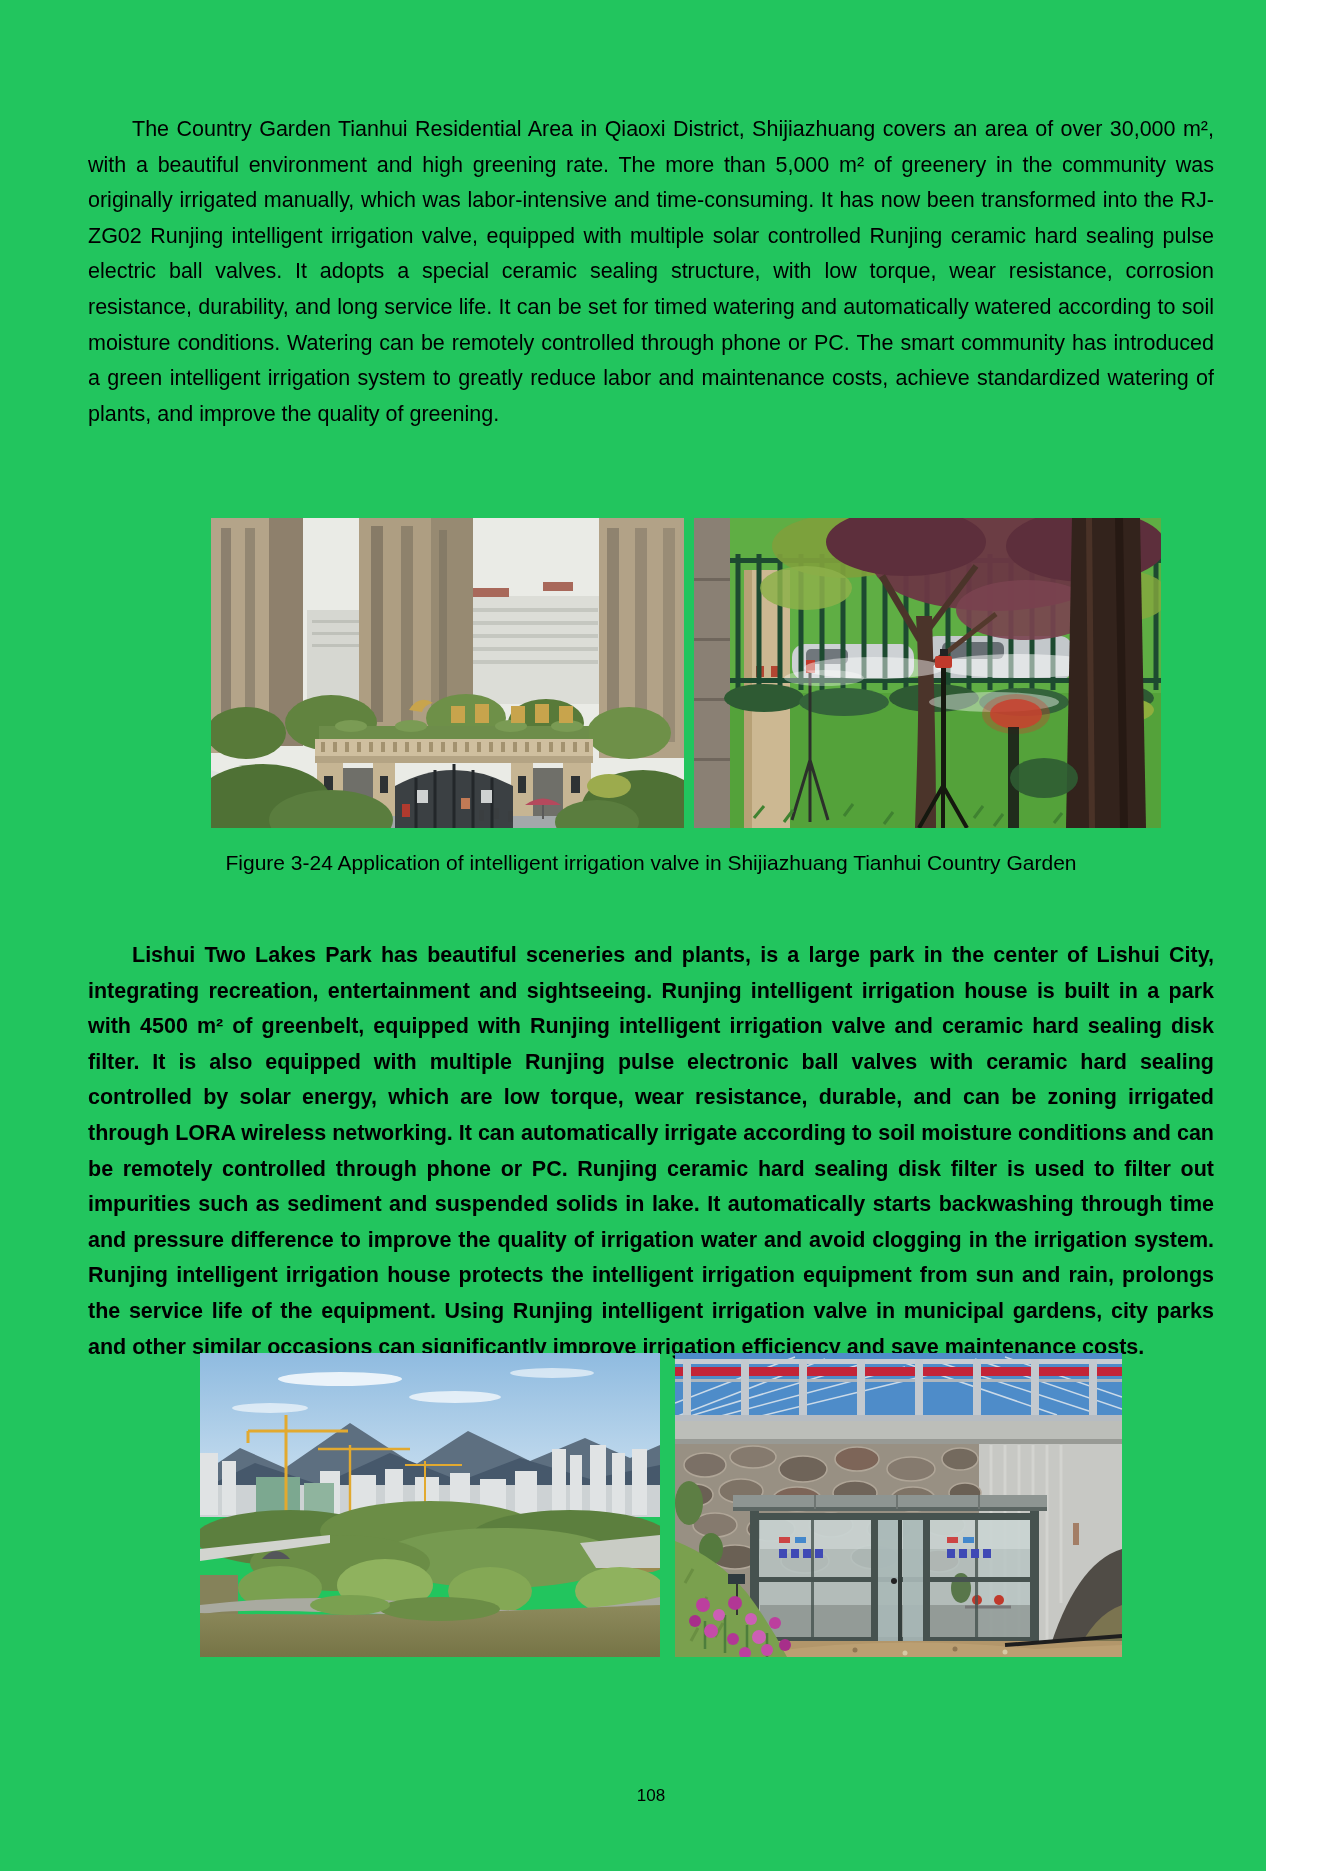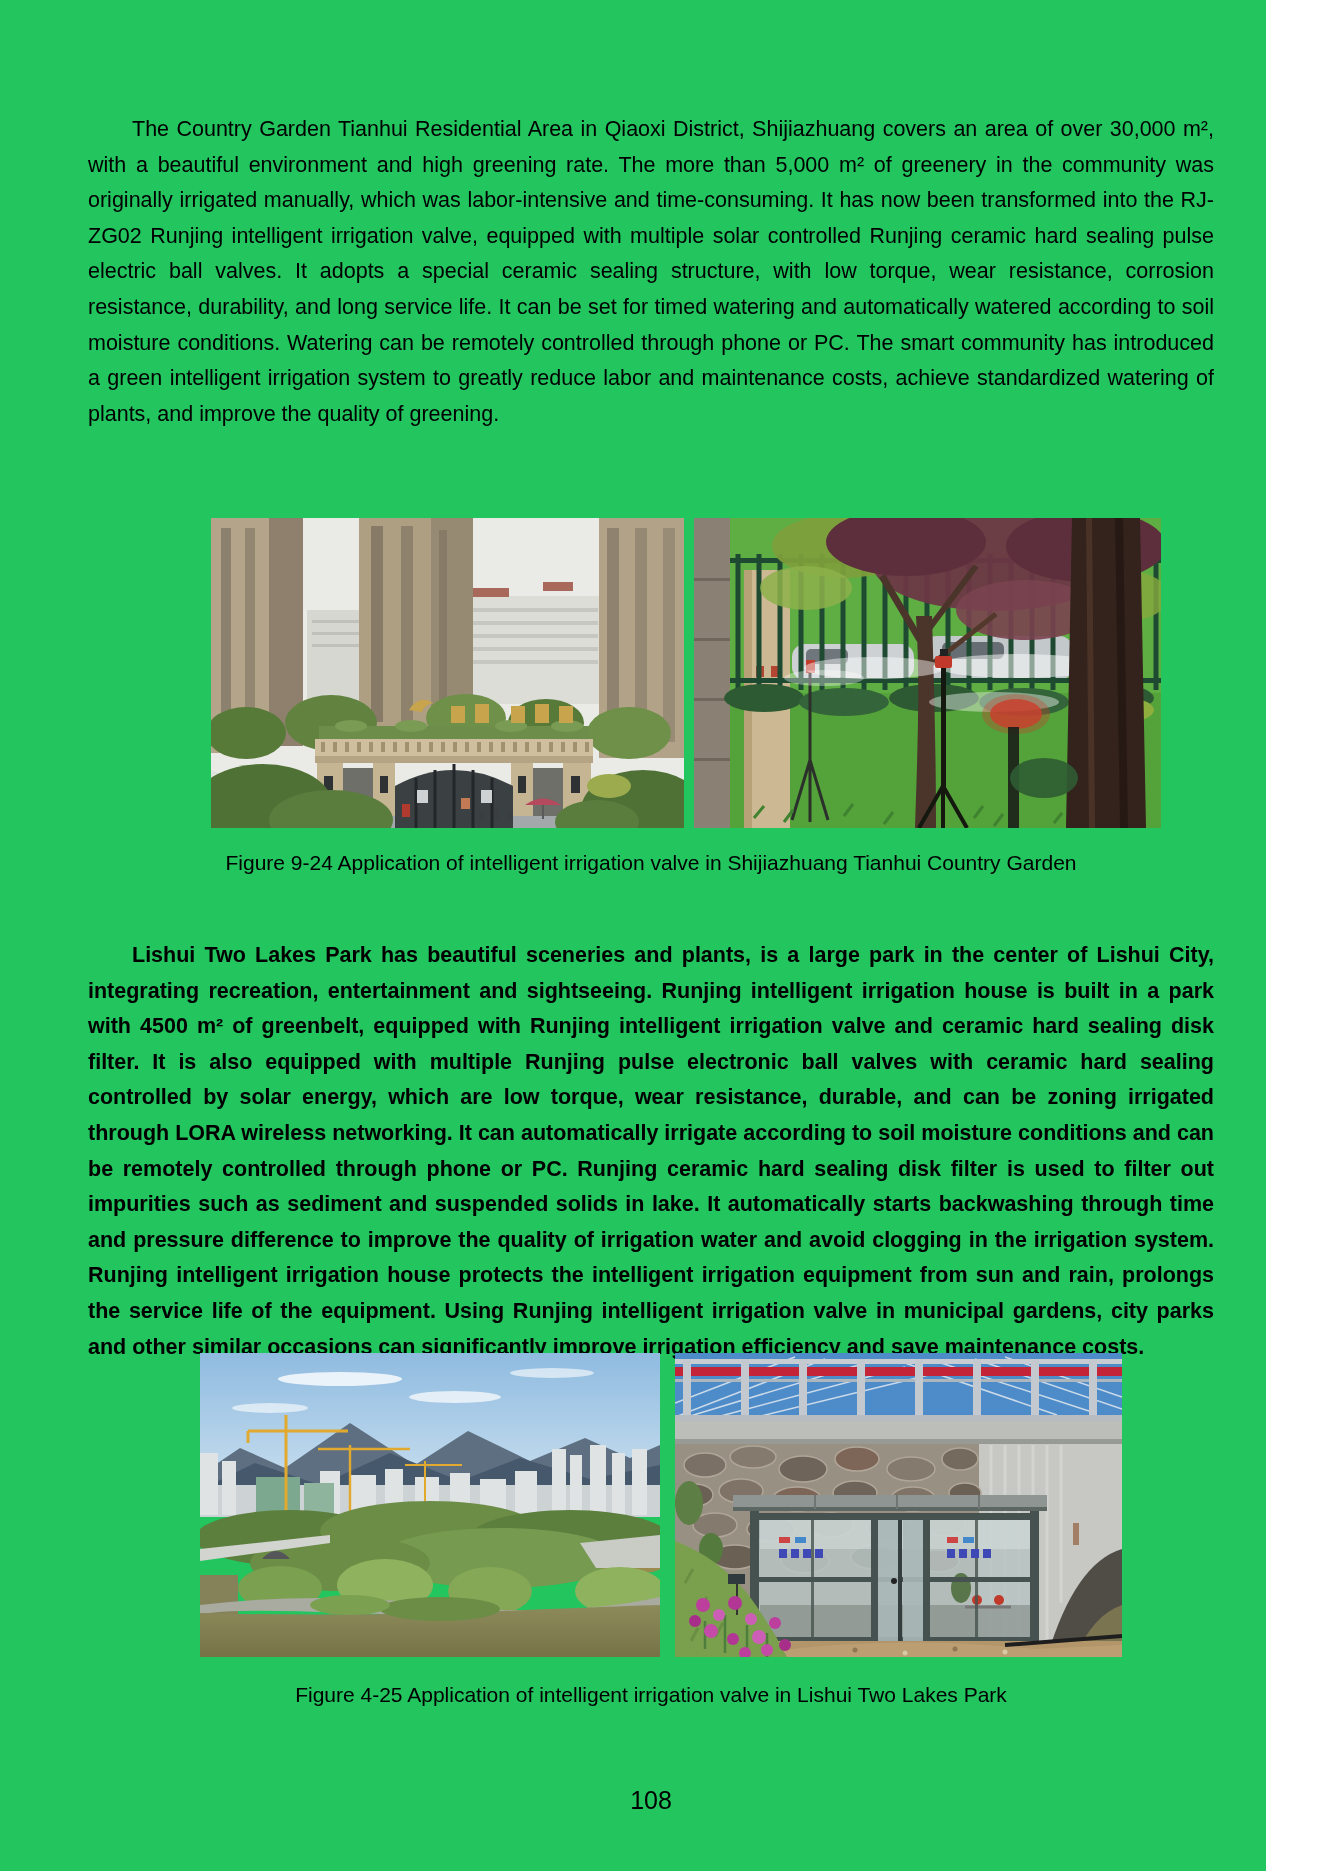--- a/index.html
+++ b/index.html
@@ -52,21 +52,21 @@
   #photoA { left: 211px; top: 518px; width: 473px; height: 310px; }
   #photoB { left: 694px; top: 518px; width: 467px; height: 310px; }
   #photoC { left: 200px; top: 1353px; width: 460px; height: 304px; }
   #photoD { left: 675px; top: 1353px; width: 447px; height: 304px; }
   .page-number {
     position: absolute;
     left: 88px;
     width: 1126px;
     top: 1786px;
     text-align: center;
-    font-size: 25px;
+    font-size: 17px;
     color: #000000;
   }
 </style>
 </head>
 <body>
 
 <div class="page">
 
   <p class="body-para" id="para1">The Country Garden Tianhui Residential Area in Qiaoxi District, Shijiazhuang covers an area of over 30,000 m², with a beautiful environment and high greening rate. The more than 5,000 m² of greenery in the community was originally irrigated manually, which was labor-intensive and time-consuming. It has now been transformed into the RJ-ZG02 Runjing intelligent irrigation valve, equipped with multiple solar controlled Runjing ceramic hard sealing pulse electric ball valves. It adopts a special ceramic sealing structure, with low torque, wear resistance, corrosion resistance, durability, and long service life. It can be set for timed watering and automatically watered according to soil moisture conditions. Watering can be remotely controlled through phone or PC. The smart community has introduced a green intelligent irrigation system to greatly reduce labor and maintenance costs, achieve standardized watering of plants, and improve the quality of greening.</p>
 
@@ -219,21 +219,21 @@
 
       <path d="M372 310 L378 0 L446 0 L452 310 Z" fill="#33231c"></path>
       <path d="M395 0 L398 310" stroke="#54392c" stroke-width="6" opacity="0.7"></path>
       <path d="M425 0 L430 310" stroke="#241711" stroke-width="8" opacity="0.8"></path>
       <ellipse cx="350" cy="260" rx="34" ry="20" fill="#2f5c33" opacity="0.9"></ellipse>
 
       <path d="M60 300 l10 -12 M90 304 l9 -12 M150 298 l9 -12 M190 306 l9 -12 M280 300 l9 -12 M300 308 l9 -12 M360 305 l8 -10" stroke="#3f8230" stroke-width="3"></path>
     </svg>
   </div>
 
-  <div class="caption" id="cap424">Figure 9-24 Application of intelligent irrigation valve in Shijiazhuang Tianhui Country Garden</div>
+  <div class="caption" id="cap424">Figure 3-24 Application of intelligent irrigation valve in Shijiazhuang Tianhui Country Garden</div>
 
   <p class="body-para" id="para2">Lishui Two Lakes Park has beautiful sceneries and plants, is a large park in the center of Lishui City, integrating recreation, entertainment and sightseeing. Runjing intelligent irrigation house is built in a park with 4500 m² of greenbelt, equipped with Runjing intelligent irrigation valve and ceramic hard sealing disk filter. It is also equipped with multiple Runjing pulse electronic ball valves with ceramic hard sealing controlled by solar energy, which are low torque, wear resistance, durable, and can be zoning irrigated through LORA wireless networking. It can automatically irrigate according to soil moisture conditions and can be remotely controlled through phone or PC. Runjing ceramic hard sealing disk filter is used to filter out impurities such as sediment and suspended solids in lake. It automatically starts backwashing through time and pressure difference to improve the quality of irrigation water and avoid clogging in the irrigation system. Runjing intelligent irrigation house protects the intelligent irrigation equipment from sun and rain, prolongs the service life of the equipment. Using Runjing intelligent irrigation valve in municipal gardens, city parks and other similar occasions can significantly improve irrigation efficiency and save maintenance costs.</p>
 
   <div class="photo" id="photoC" role="img" aria-label="Aerial photo of Lishui Two Lakes Park with river, green trees, city buildings and mountains">
     <svg viewBox="0 0 460 304" preserveAspectRatio="none" xmlns="http://www.w3.org/2000/svg">
       <defs>
         <linearGradient id="skyC" x1="0" y1="0" x2="0" y2="1">
           <stop offset="0" stop-color="#8fbbe0"></stop>
           <stop offset="1" stop-color="#d3e5f2"></stop>
         </linearGradient>
@@ -440,17 +440,16 @@
         <circle cx="84" cy="284" r="7" fill="#cc5fb5"></circle>
           <circle cx="100" cy="270" r="6" fill="#bc3f9e"></circle>
         <circle cx="20" cy="268" r="6" fill="#a72f8a"></circle>
           <circle cx="92" cy="297" r="6" fill="#c44ca8"></circle>
         <circle cx="70" cy="300" r="6" fill="#bc3f9e"></circle>
           <circle cx="110" cy="292" r="6" fill="#a72f8a"></circle>
       </g>
     </svg>
   </div>
 
-  <div class="caption" id="cap425">Figure 4-25 Application of intelligent irrigation valve in Lishui Two Lakes Park</div>
 
   <div class="page-number">108</div>
 
 </div>
 
 </body></html>

